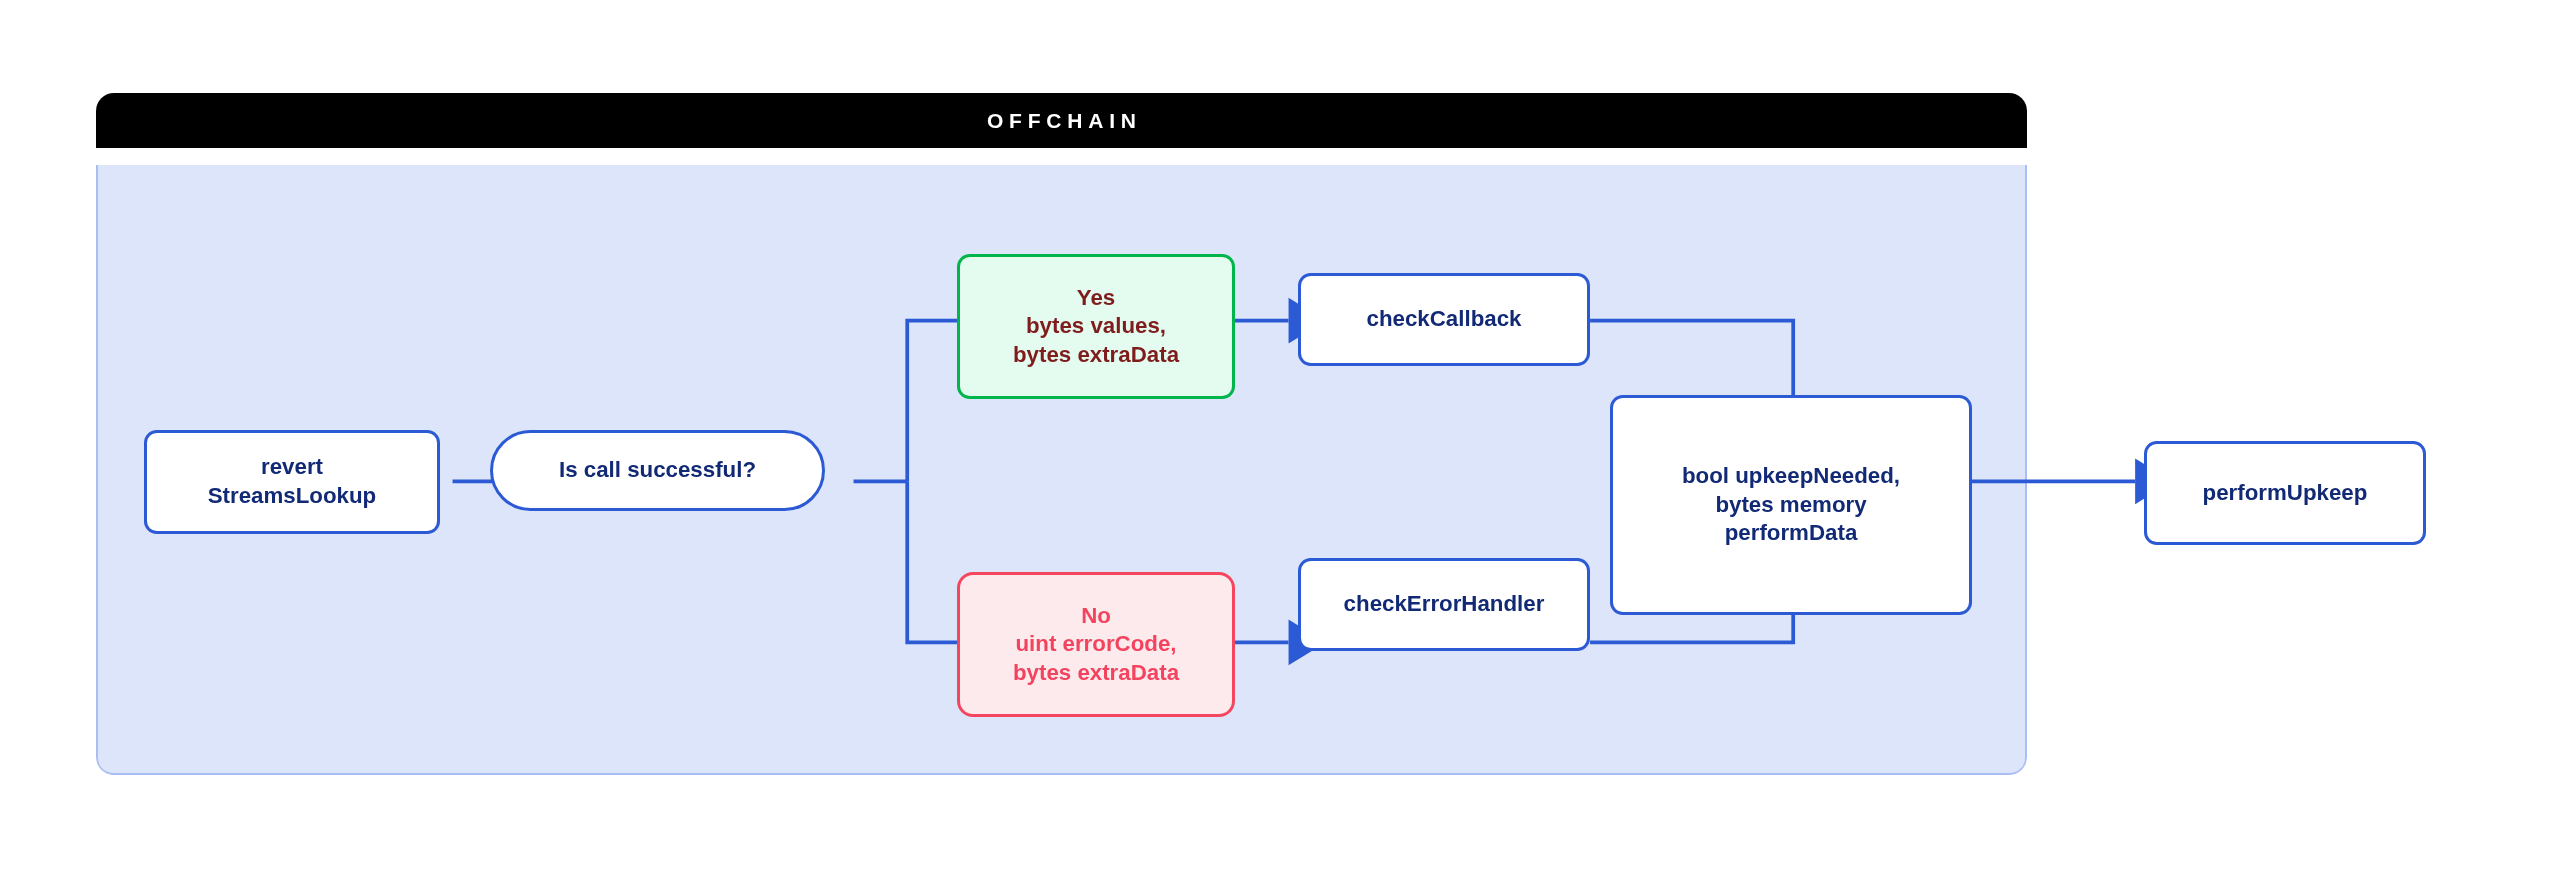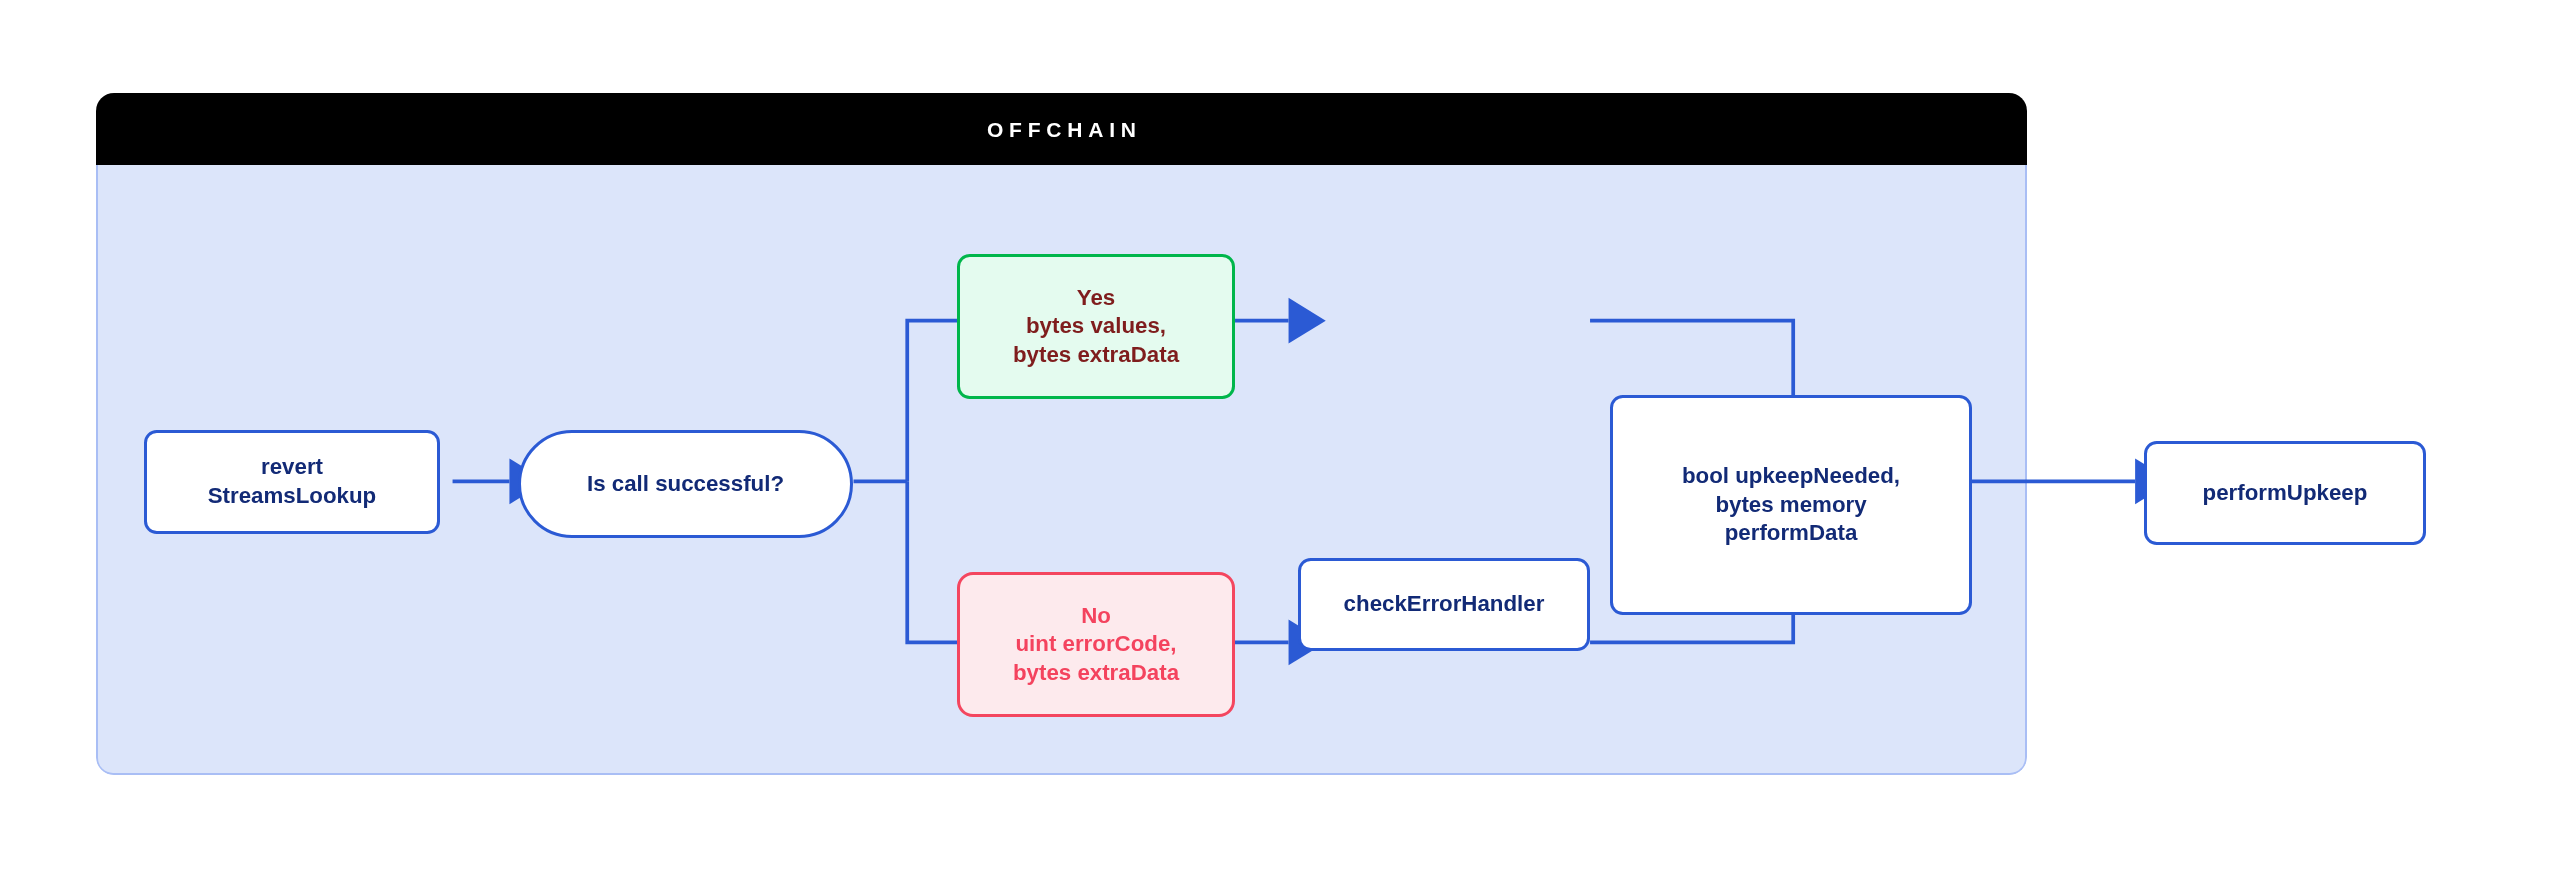--- a/index.html
+++ b/index.html
@@ -32,21 +32,21 @@
     left: 0;
     right: 0;
     bottom: 0;
     box-sizing: border-box;
   }
   .panel-header {
     position: absolute;
     left: 0;
     right: 0;
     top: 0;
-    height: 72px;
+    height: 55px;
     display: flex;
     align-items: center;
     justify-content: center;
   }
   .panel-header-label {
     color: #ffffff;
     font-size: 21px;
     font-weight: bold;
     letter-spacing: 5.8px;
     text-indent: 5.8px;
@@ -115,21 +115,21 @@
 
   .node.red {
     background: #fdeaed;
     border-color: #f4465f;
     border-radius: 16px;
     justify-content: center;
   }
   .node.red .node-label { color: #f4435e; }
 
   #node-revert          { left: 144px;  top: 430px;  width: 296px;  height: 104px; }
-  #node-is-call         { left: 518px;  top: 430px;  width: 335px;  height: 108px; }
+  #node-is-call         { left: 490px;  top: 430px;  width: 335px;  height: 81px; }
   #node-yes             { left: 957px; top: 254px;  width: 278px;  height: 145px; }
   #node-no              { left: 957px; top: 572px; width: 278px;  height: 145px; }
   #node-check-callback  { left: 1298px; top: 273px;  width: 292px;  height: 93px; }
   #node-check-error     { left: 1298px; top: 558px; width: 292px;  height: 93px; }
   #node-upkeep-needed   { left: 1610px; top: 395px;  width: 362px;  height: 220px; }
   #node-perform-upkeep  { left: 2144px; top: 430px;  width: 282px;  height: 104px; margin-top: 11px; }
 </style>
 </head>
 <body>
 
@@ -185,20 +185,23 @@
 bytes values,
 bytes extraData</span>
   </div>
 
   <div class="node red" id="node-no">
     <span class="node-label">No
 uint errorCode,
 bytes extraData</span>
   </div>
 
+  <div class="node" id="node-check-callback">
+    <span class="node-label">checkCallback</span>
+  </div>
 
   <div class="node" id="node-check-error">
     <span class="node-label">checkErrorHandler</span>
   </div>
 
   <div class="node" id="node-upkeep-needed">
     <span class="node-label">bool upkeepNeeded,
 bytes memory
 performData</span>
   </div>

